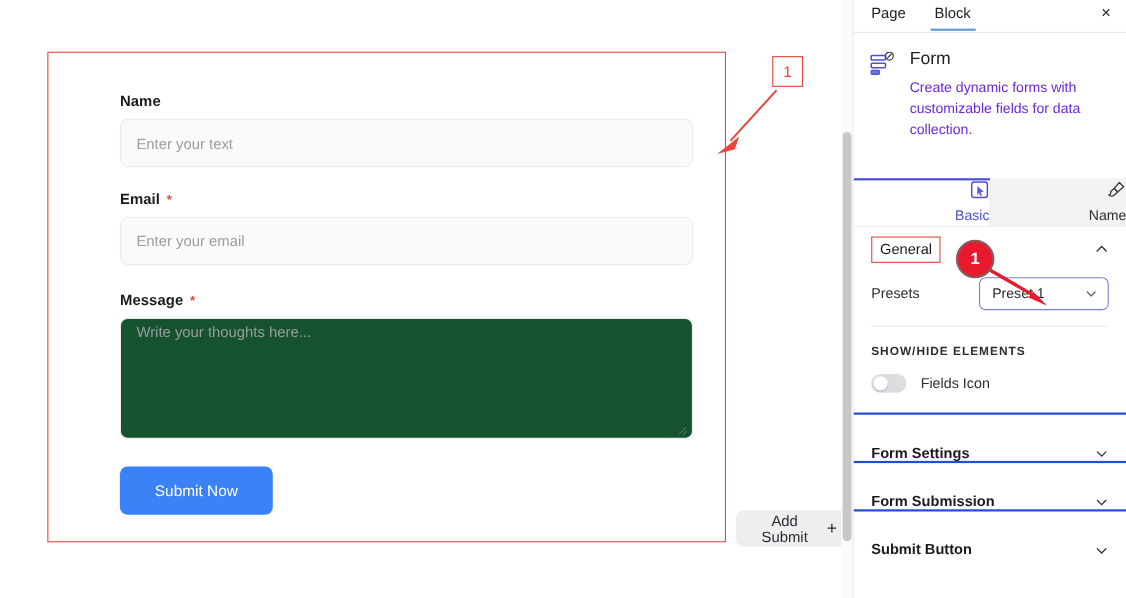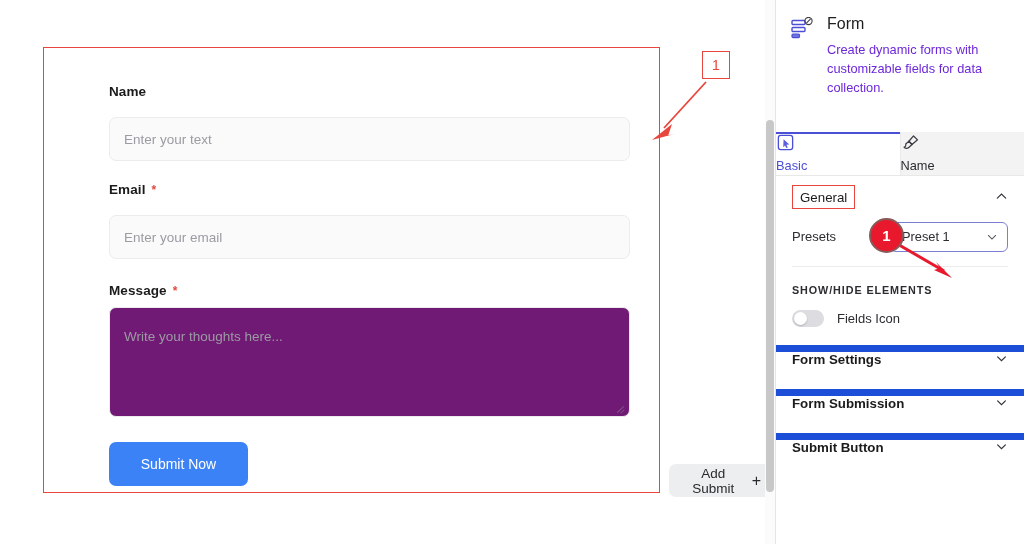--- a/index.html
+++ b/index.html
@@ -25,26 +25,26 @@
 
   .field-label {
     font-size: 13.5px; font-weight: bold; color: #1b1b1b;
     letter-spacing: .1px; margin-bottom: 9px; display: flex; align-items: baseline;
   }
   .req { color: #e04a3f; font-size: 12px; margin-left: 6px; line-height: 1; }
 
   .text-input {
     width: 521px; height: 44px; border: 1px solid #ececec; border-radius: 7px;
     background: #fafafa; color: #9b9ba3; font-size: 13.5px;
-    padding: 0 14px; display: flex; align-items: center; margin-top: 18px;
+    padding: 0 14px; display: flex; align-items: center;
   }
   .text-area {
     width: 521px; height: 110px; border: 1px solid #ececec; border-radius: 7px;
-    background: #701a75; color: #9b9ba3; font-size: 13.5px;
-    padding: 21px 14px; position: relative;
+    background: #14532d; color: #9b9ba3; font-size: 13.5px;
+    padding: 4px 14px; position: relative;
   }
   .resize-grip {
     position: absolute; right: 4px; bottom: 3px; width: 10px; height: 10px;
     opacity: .45;
   }
   .resize-grip:before, .resize-grip:after {
     content: ""; position: absolute; background: #9b9ba3; height: 1px; transform-origin: center;
   }
   .resize-grip:before { width: 9px; right: 0; bottom: 3px; transform: rotate(-45deg); }
   .resize-grip:after  { width: 5px; right: 0; bottom: 1px; transform: rotate(-45deg); }
@@ -111,21 +111,21 @@
     cursor: pointer; line-height: 1;
   }
 
   .block-info { display: flex; padding: 15px 16px 14px 14px; gap: 11px; }
   .block-icon { width: 26px; height: 26px; flex: 0 0 26px; margin-top: 2px; }
   .block-title { font-size: 16px; color: #1e1e1e; margin-bottom: 8px; }
   .block-desc { font-size: 12.8px; color: #6d28d9; line-height: 1.48; max-width: 170px; }
 
   .tab-strip { display: flex; height: 64px; border-bottom: 1px solid #e8e8e8; }
   .stab {
-    flex: 1; display: flex; flex-direction: column; align-items: flex-start; justify-content: center;
+    flex: 1; display: flex; flex-direction: column; align-items: flex-end; justify-content: center;
     gap: 6px; background: #f3f3f4; cursor: pointer; font-size: 12.8px; color: #2c2c31;
     border-right: 1px solid #eaeaea; position: relative; margin-top: 20px;
   }
   .stab:last-child { border-right: none; }
   .stab.active { background: #ffffff; color: #4b4fd6; }
   .stab.active:before {
     content: ""; position: absolute; left: 0; right: 0; top: 0; height: 2.5px; background: #4b4fd6;
   }
   .stab svg { display: block; }
 
@@ -157,22 +157,22 @@
     width: 32px; height: 17px; border-radius: 9px; background: #dcdce1;
     position: relative; cursor: pointer; flex: 0 0 32px;
   }
   .switch .knob {
     position: absolute; left: 2px; top: 2px; width: 13px; height: 13px;
     border-radius: 50%; background: #ffffff; box-shadow: 0 1px 2px rgba(0,0,0,.2);
   }
   .toggle-label { font-size: 13px; color: #2c2c31; }
 
   .collapsible {
-    height: 44px; display: flex; align-items: flex-start; justify-content: space-between;
-    padding: 0 16px; border-top: 7px solid #1d4ed8; cursor: pointer;
+    height: 44px; display: flex; align-items: flex-end; justify-content: space-between;
+    padding: 0 16px; border-top: 2px solid #1d4ed8; cursor: pointer;
   }
   .collapsible .title { font-size: 13.3px; font-weight: bold; color: #1b1b1b; }
   .chev { color: #30303a; }
 
   
   .badge-circle {
     position: absolute; left: 869px; top: 218px; width: 35px; height: 35px; border-radius: 50%;
     background: #e8192c; border: 2px solid #8a5a5a; color: #ffffff;
     display: flex; align-items: center; justify-content: center;
     font-size: 15px; font-weight: bold; z-index: 30;
@@ -231,20 +231,25 @@
       <span>Add Submit</span>
       <span class="plus">+</span>
     </button>
 
     <div class="vscroll-track"></div>
     <div class="vscroll-thumb"></div>
   </div>
 
   <div class="panel">
 
+    <div class="panel-tabs">
+      <div class="ptab">Page</div>
+      <div class="ptab active">Block</div>
+      <div class="panel-close">×</div>
+    </div>
 
     <div class="block-info">
       <svg class="block-icon" viewBox="0 0 26 26">
         <rect x="2" y="3.5" width="13" height="4" rx="1" fill="none" stroke="#4b4fd6" stroke-width="1.4"></rect>
         <rect x="2" y="10.5" width="13" height="4" rx="1" fill="none" stroke="#4b4fd6" stroke-width="1.4"></rect>
         <rect x="2" y="17" width="7.5" height="3.6" rx="1" fill="#6f72de" stroke="#4b4fd6" stroke-width="1.2"></rect>
         <circle cx="18.5" cy="4" r="3.6" fill="none" stroke="#3c3c42" stroke-width="1.1"></circle>
         <line x1="16.4" y1="6.1" x2="20.6" y2="1.9" stroke="#3c3c42" stroke-width="1.1"></line>
       </svg>
       <div>

